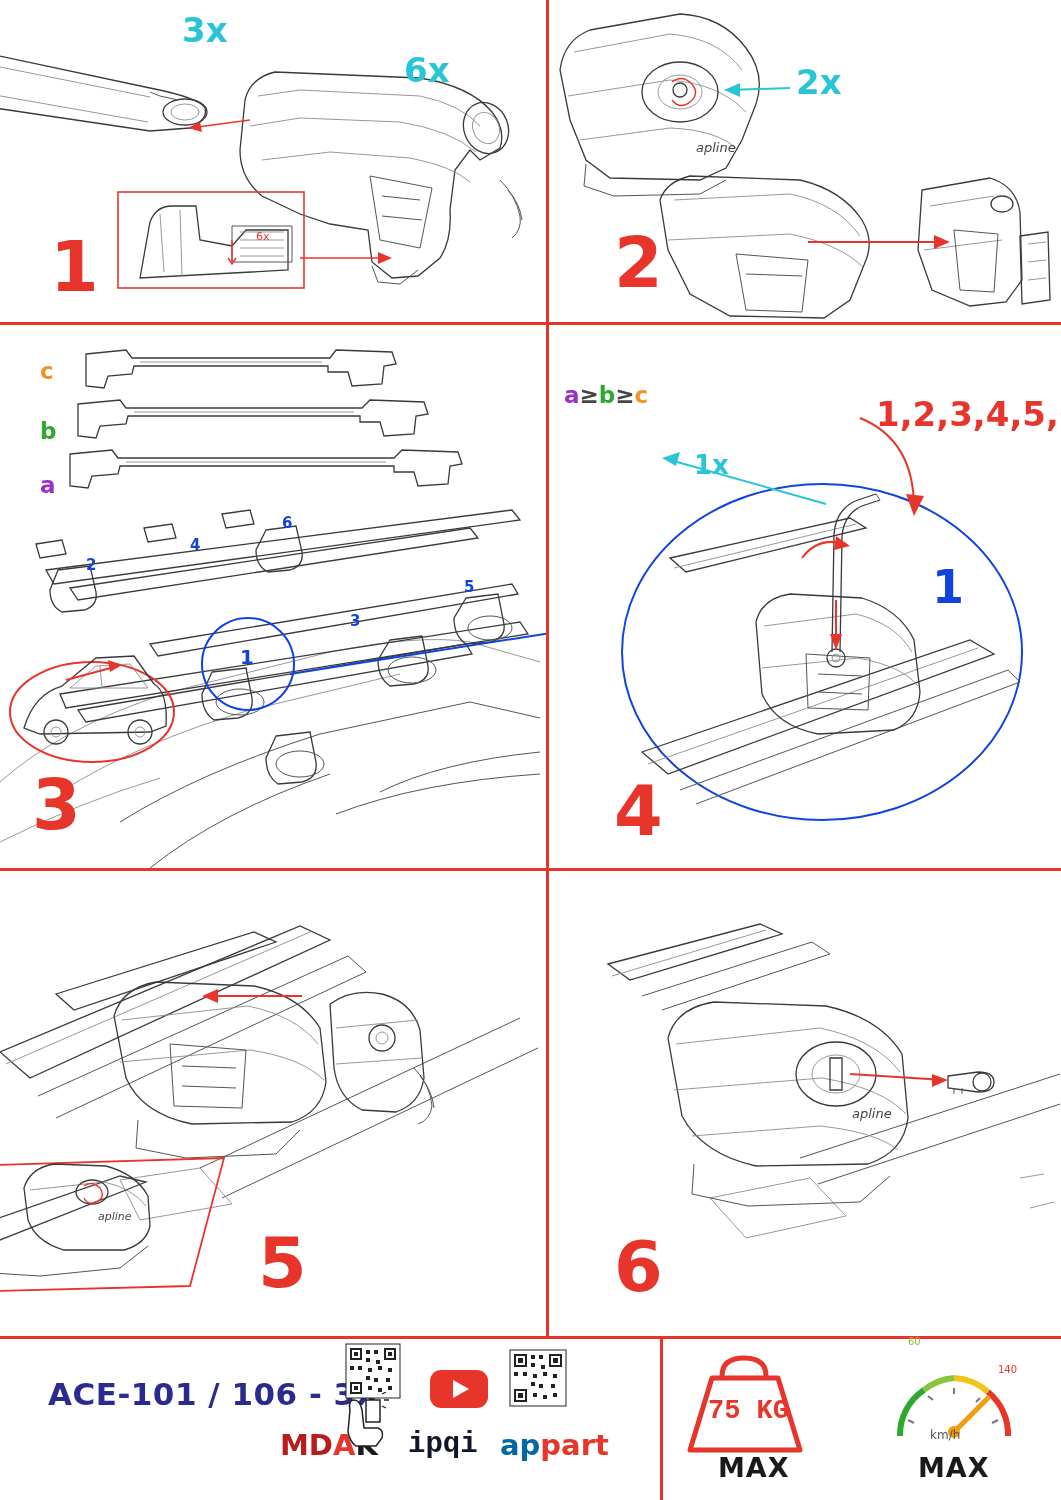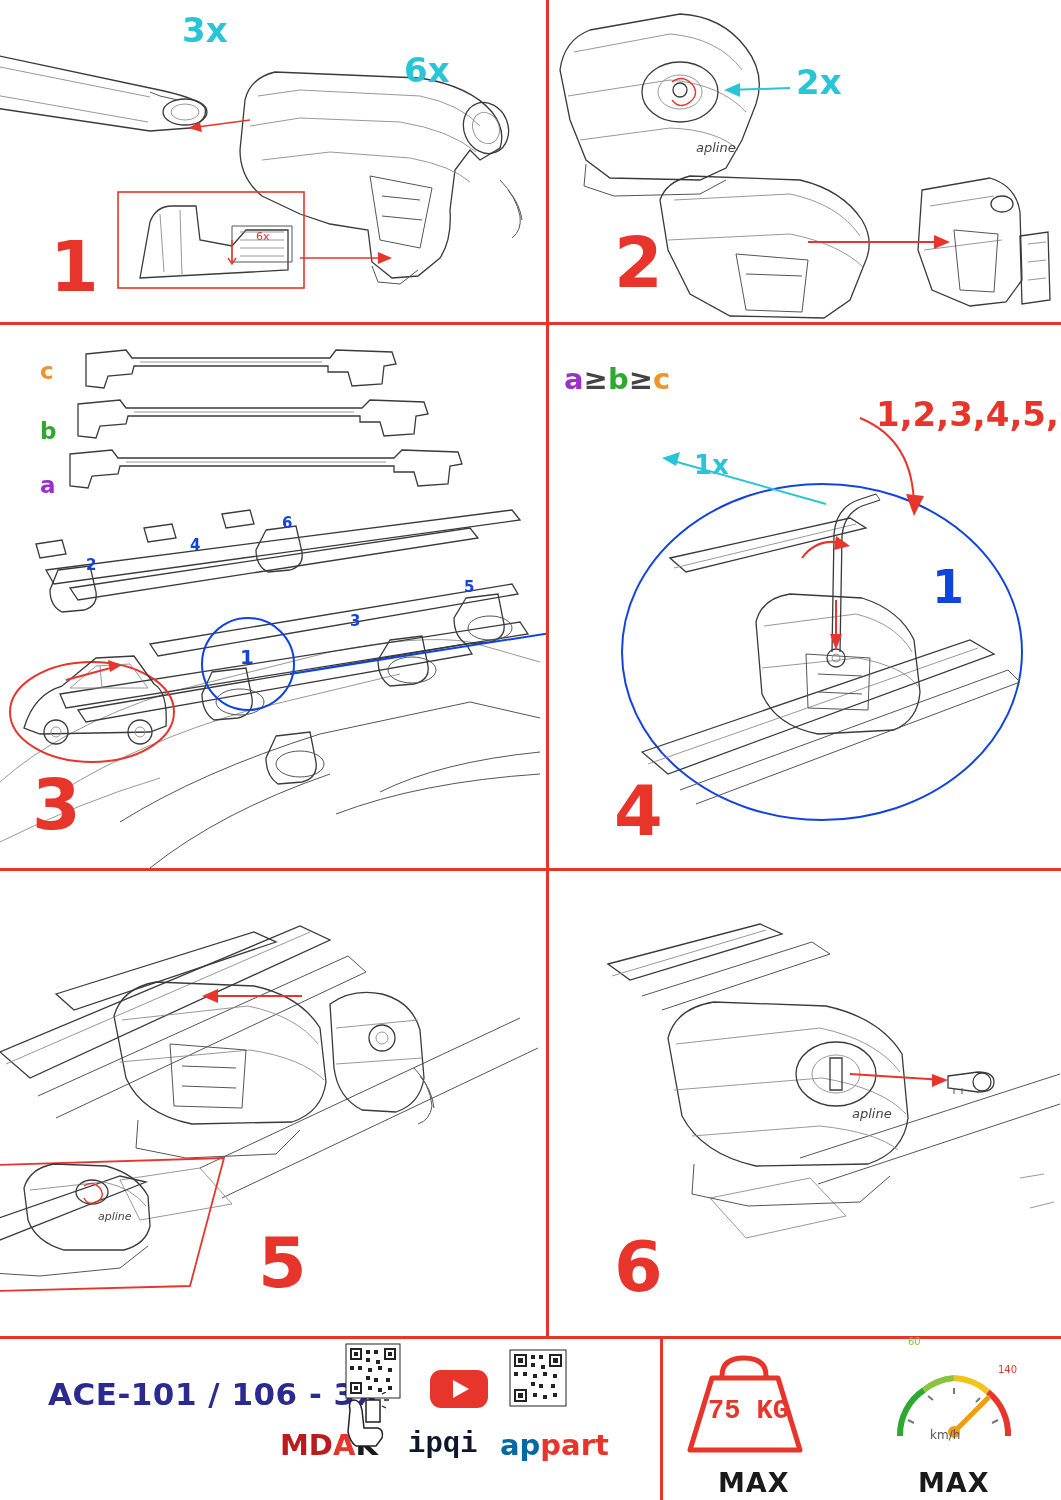--- a/index.html
+++ b/index.html
@@ -55,21 +55,20 @@
     font-weight:bold;
     font-family:"DejaVu Sans", sans-serif;
   }
   .maxlabel{
     position:absolute;
     font-size:27px;
     font-weight:bold;
     letter-spacing:1px;
     color:#1a1a1a;
     font-family:"DejaVu Sans", sans-serif;
-    margin-top:15px;
   }
   .kg{
     position:absolute;
     font-size:27px;
     font-weight:bold;
     color:#e8352b;
     font-family:"DejaVu Sans", sans-serif;
   }
   .small-lbl{position:absolute;font-size:10px;color:#6f6f6f;}
   .tiny{position:absolute;font-size:13px;color:#555;}
@@ -215,21 +214,21 @@
     <circle class="ln" cx="56" cy="410" r="12"></circle>
     <circle class="ln" cx="140" cy="410" r="12"></circle>
     <circle class="lnl" cx="56" cy="410" r="5"></circle>
     <circle class="lnl" cx="140" cy="410" r="5"></circle>
     <path class="red" d="M66,358 L118,344"></path>
     <path fill="#e8352b" d="M122,343 L108,338 L110,350 Z"></path>
   </svg>
   <div class="abc" style="left:40px;top:358px;color:#f0932b;">c</div>
   <div class="abc" style="left:40px;top:418px;color:#2fa82f;">b</div>
   <div class="abc" style="left:40px;top:472px;color:#9b30c9;">a</div>
-  <div style="position:absolute;left:564px;top:362px;font-size:29px;font-weight:bold;">
+  <div style="position:absolute;left:564px;top:382px;font-size:23px;font-weight:bold;">
     <span style="color:#9b30c9;">a</span><span style="color:#444;">≥</span><span style="color:#2fa82f;">b</span><span style="color:#444;">≥</span><span style="color:#f0932b;">c</span>
   </div>
   <div class="bluenum" style="left:240px;top:645px;font-size:20px;">1</div>
   <div class="bluenum" style="left:86px;top:556px;font-size:15px;">2</div>
   <div class="bluenum" style="left:350px;top:612px;font-size:15px;">3</div>
   <div class="bluenum" style="left:190px;top:536px;font-size:15px;">4</div>
   <div class="bluenum" style="left:464px;top:578px;font-size:15px;">5</div>
   <div class="bluenum" style="left:282px;top:514px;font-size:15px;">6</div>
   <div class="step-num" style="left:32px;top:770px;">3</div>
 

